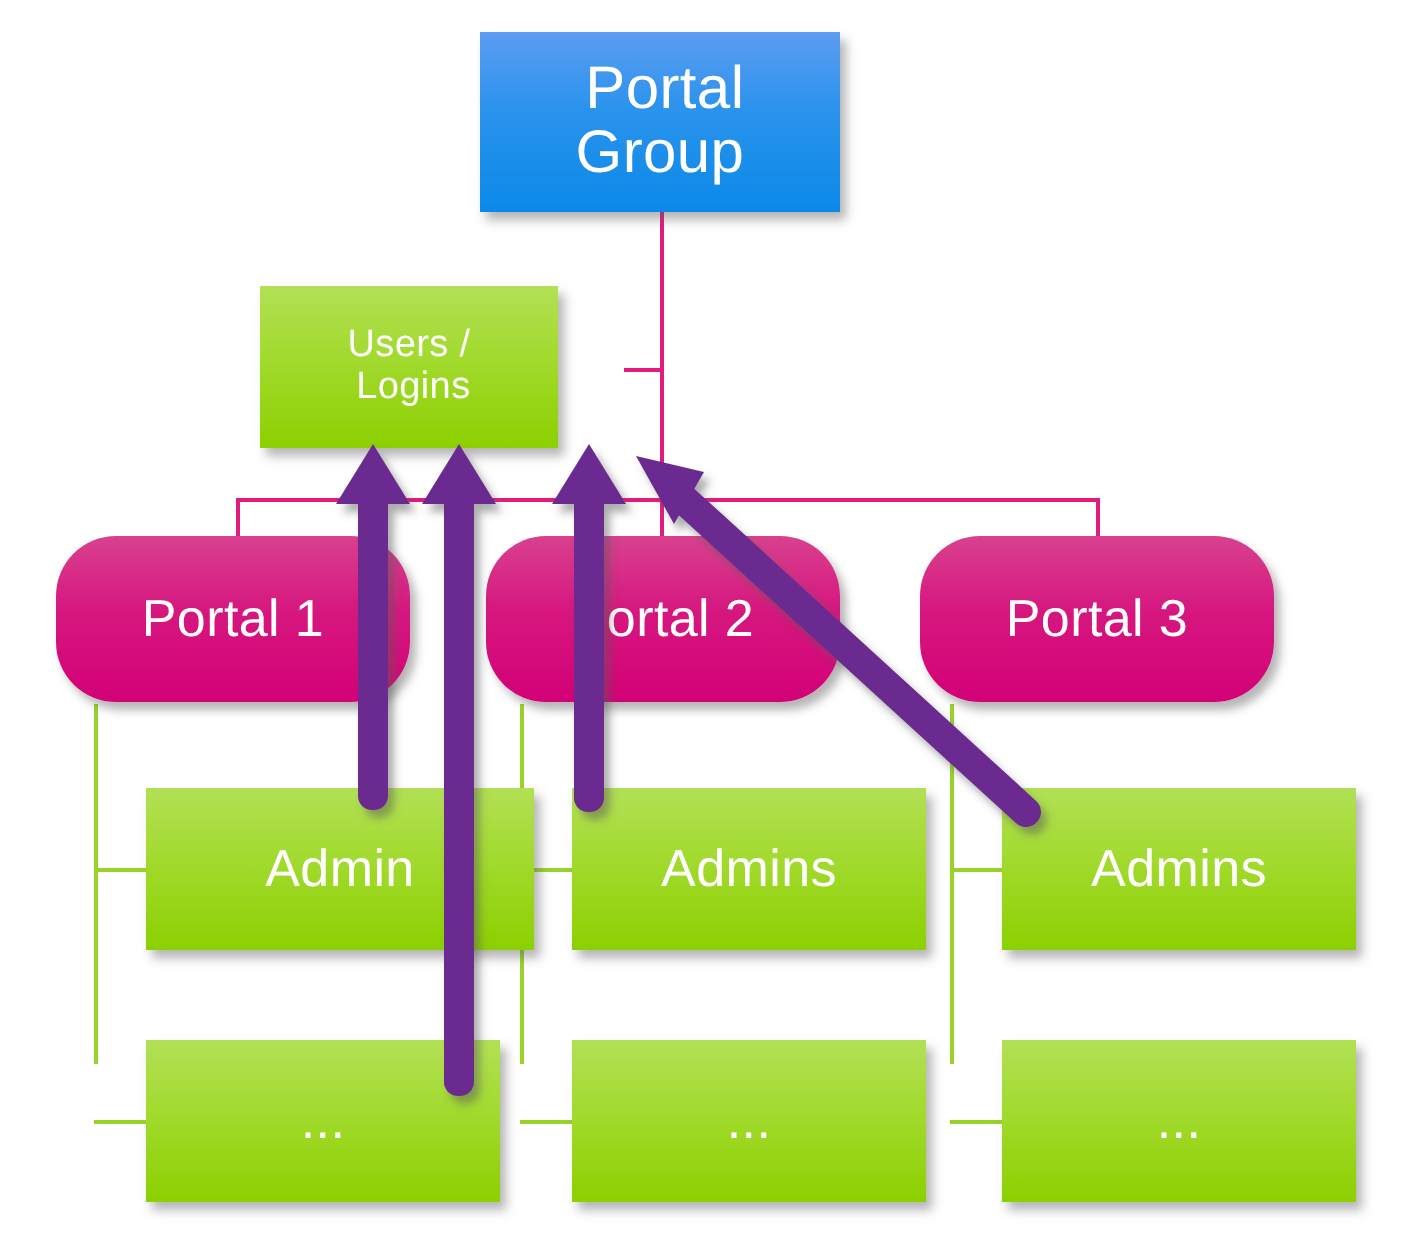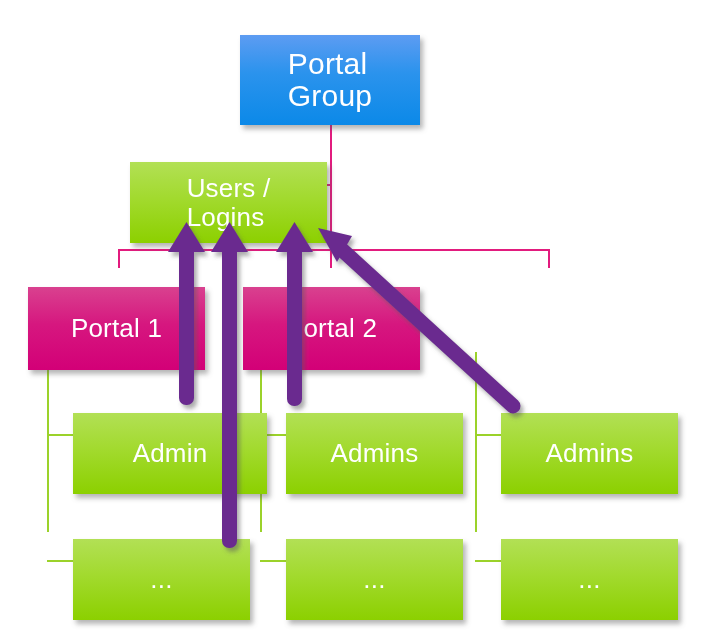--- a/index.html
+++ b/index.html
@@ -19,42 +19,42 @@
     overflow: hidden;
   }
 
   
   .node {
     position: absolute;
     box-sizing: border-box;
     display: flex;
     align-items: center;
     justify-content: center;
-    text-align: left;
+    text-align: right;
     color: #ffffff;
     line-height: 1.08;
     letter-spacing: 0.2px;
     box-shadow: 3px 4px 5px rgba(90, 90, 90, 0.45);
     z-index: 4;
-    margin-top: 19px;
   }
   .node .label {
     display: block;
     white-space: pre-line;
     padding: 0 4px;
   }
 
   .node.blue {
     background: linear-gradient(to bottom, #5d9cf2 0%, #2b93ed 42%, #0b89e8 100%);
   }
   .node.green {
     background: linear-gradient(to bottom, #b2e055 0%, #a2da2e 45%, #8cd000 100%);
   }
   .node.pink {
     background: linear-gradient(to bottom, #d9418f 0%, #d6177f 45%, #d30077 100%);
+    border-radius: 30px;
   }
 
   
   .conn {
     position: absolute;
     z-index: 2;
   }
   .conn.pink-line   { background: #e21b7e; }
   .conn.green-line  { background: #9bd22a; }
 
@@ -94,30 +94,33 @@
 
   <div class="conn green-line" style="left:475px; top:352px; width:2px; height:180px;"></div>
   <div class="conn green-line" style="left:475px; top:434px; width:28px; height:2px;"></div>
   <div class="conn green-line" style="left:475px; top:560px; width:28px; height:2px;"></div>
 
   <div class="node blue" style="left:240px; top:16px; width:180px; height:90px; font-size:30px;">
     <span class="label">Portal
 Group</span>
   </div>
 
-  <div class="node green" style="left:130px; top:143px; width:197px; height:81px; font-size:26px;">
+  <div class="node green" style="left:130px; top:143px; width:149px; height:81px; font-size:19px;">
     <span class="label">Users /
 Logins</span>
   </div>
 
   <div class="node pink" style="left:28px; top:268px; width:177px; height:83px; font-size:26px;">
     <span class="label">Portal 1</span>
   </div>
   <div class="node pink" style="left:243px; top:268px; width:177px; height:83px; font-size:26px;">
     <span class="label">Portal 2</span>
+  </div>
+  <div class="node pink" style="left:460px; top:268px; width:177px; height:83px; font-size:26px;">
+    <span class="label">Portal 3</span>
   </div>
 
   <div class="node green" style="left:73px; top:394px; width:194px; height:81px; font-size:26px;">
     <span class="label">Admin</span>
   </div>
   <div class="node green" style="left:286px; top:394px; width:177px; height:81px; font-size:26px;">
     <span class="label">Admins</span>
   </div>
   <div class="node green" style="left:501px; top:394px; width:177px; height:81px; font-size:26px;">
     <span class="label">Admins</span>

